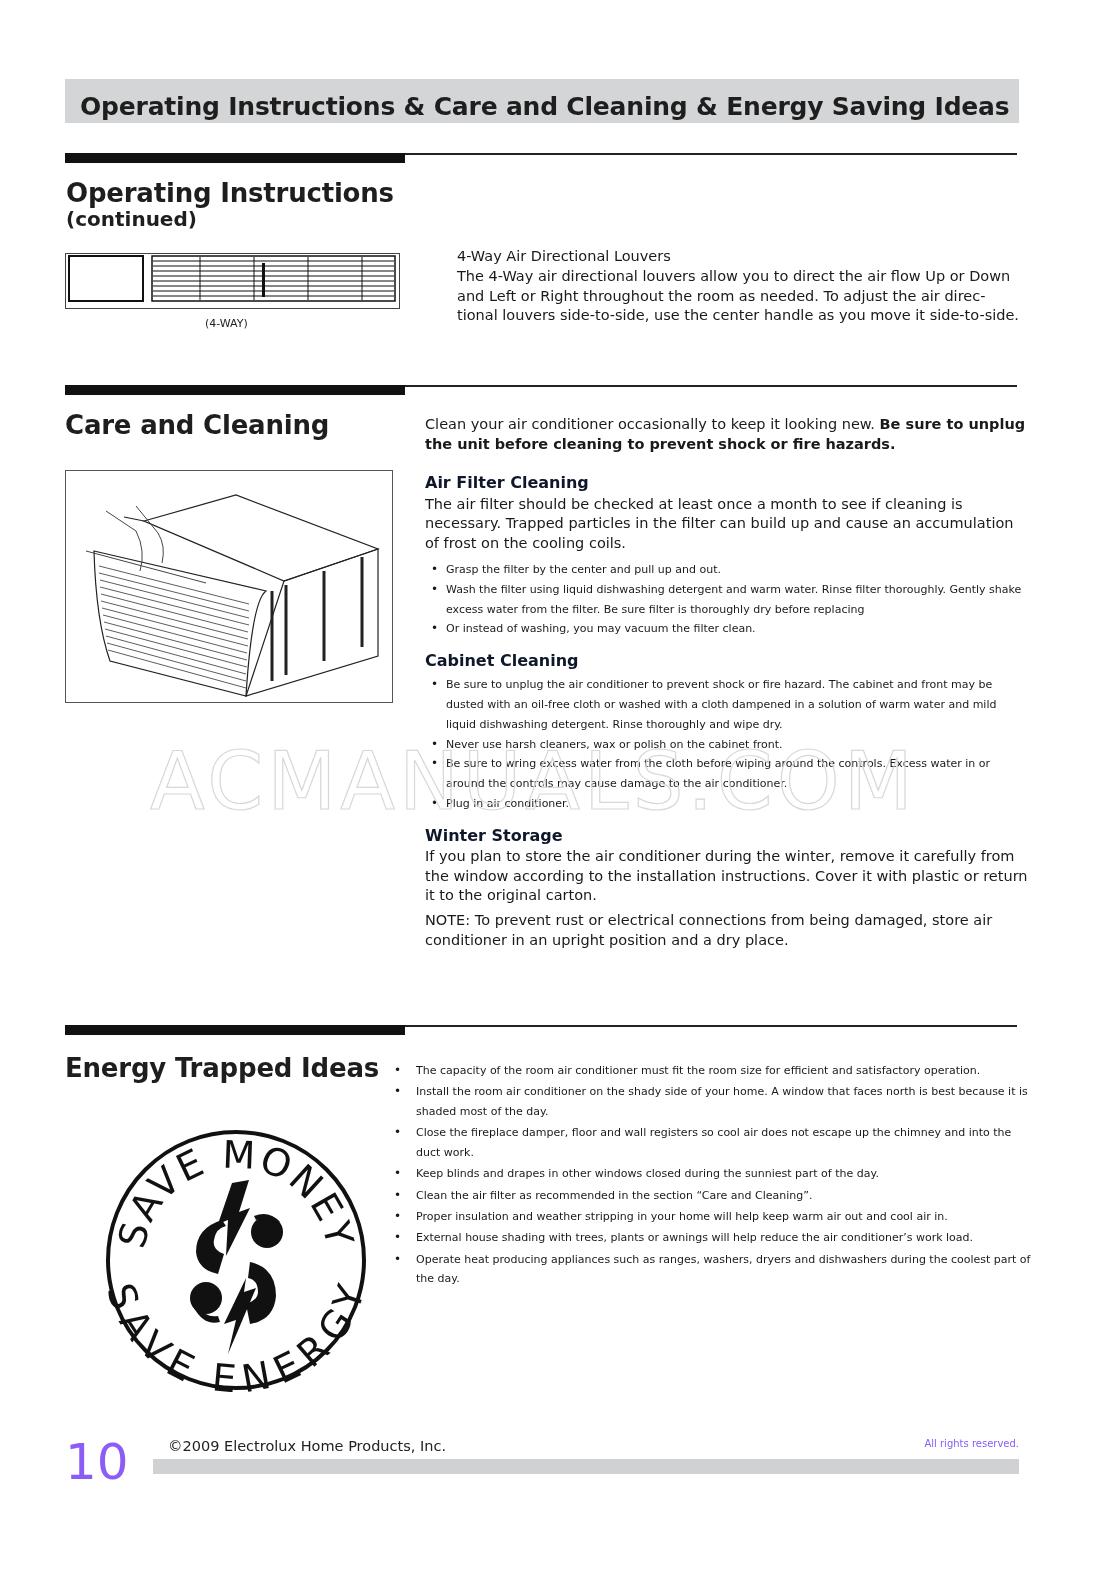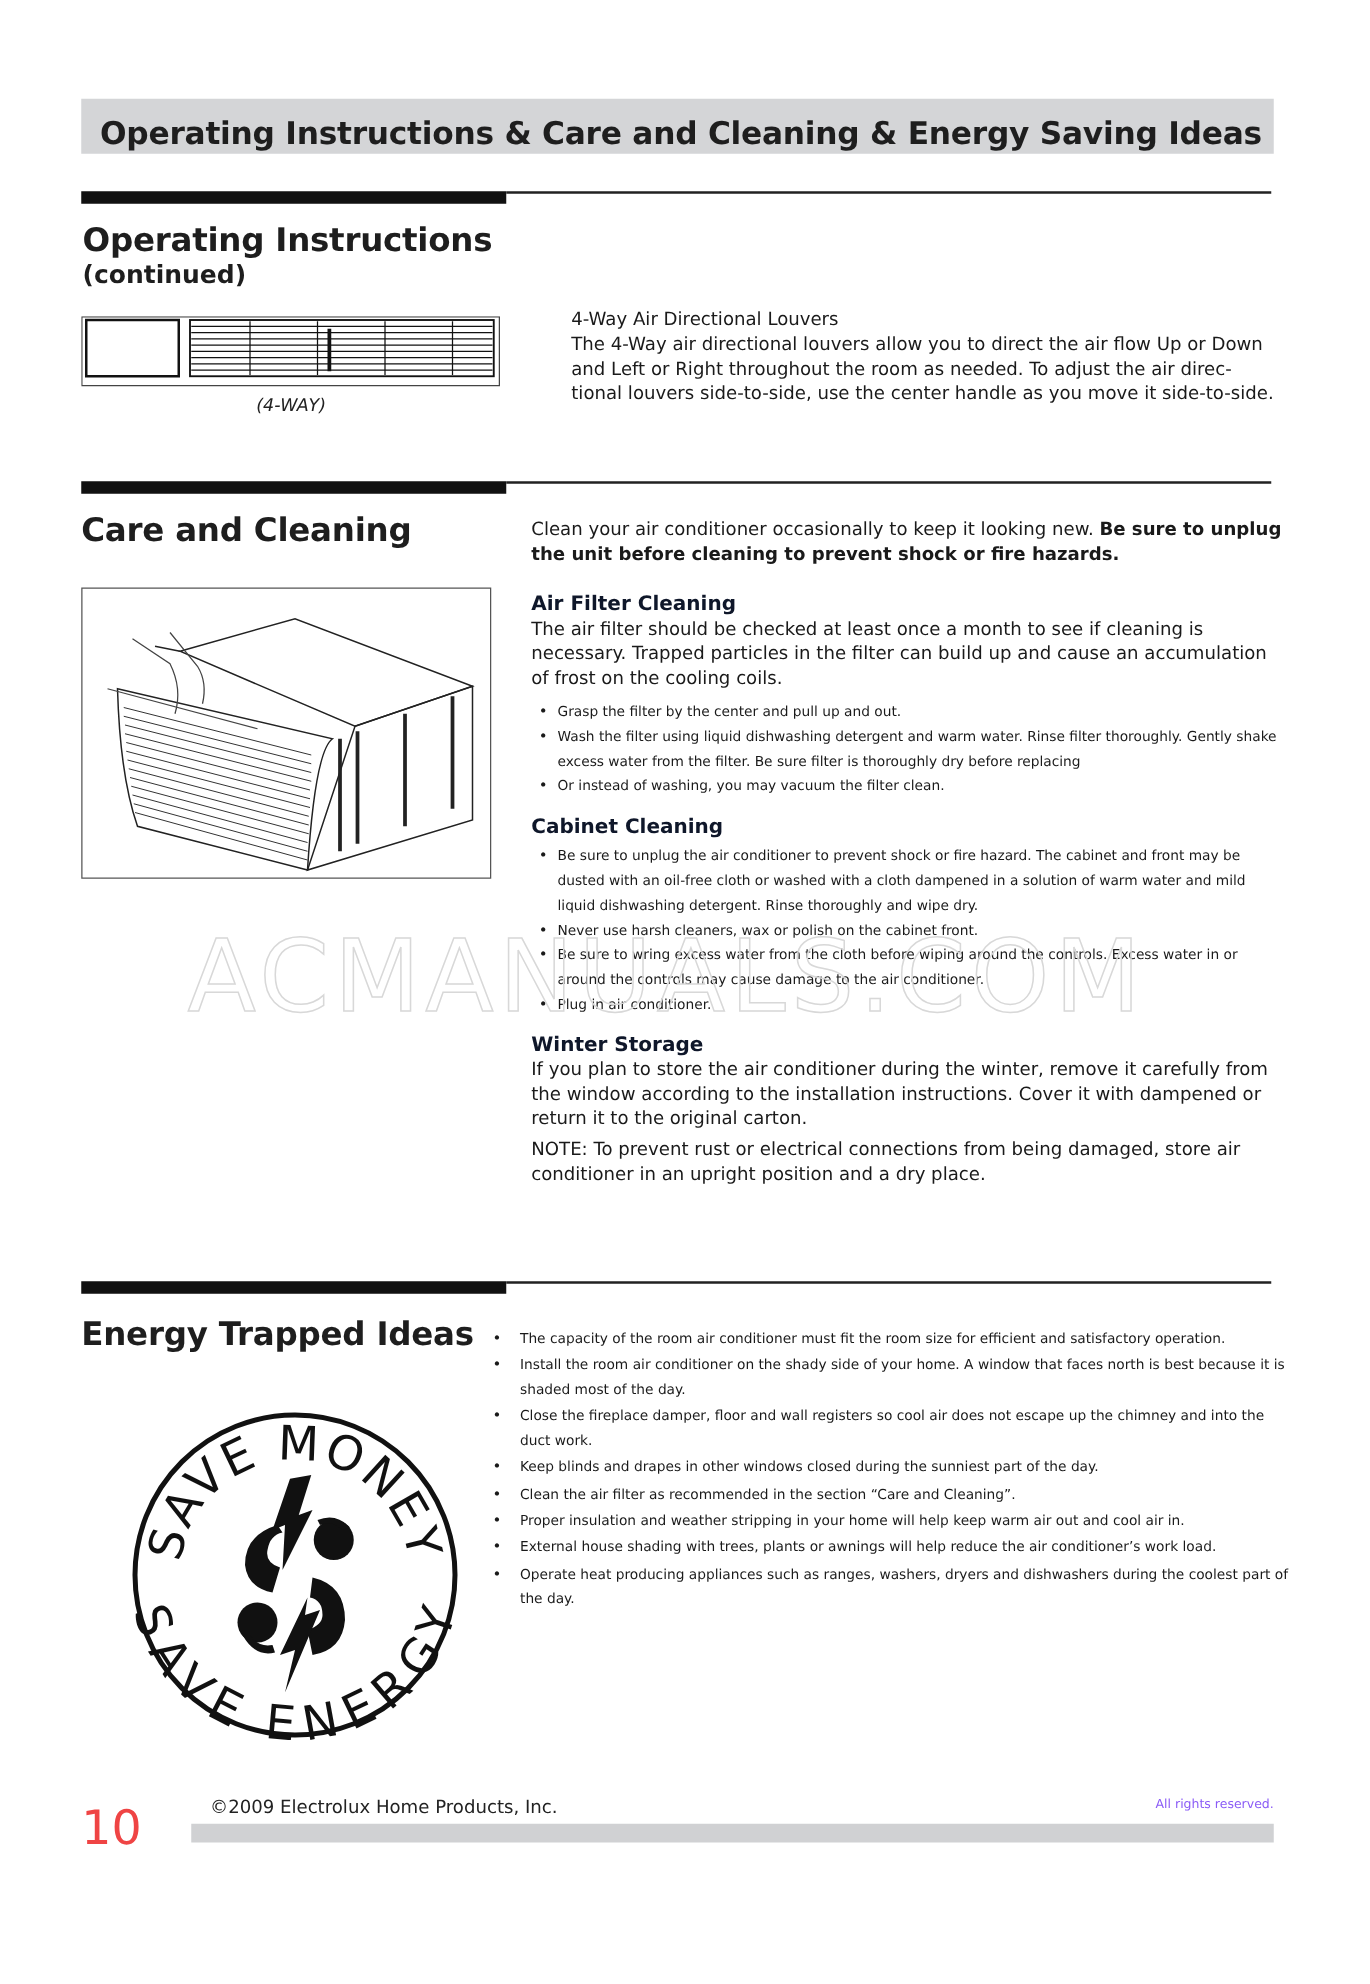--- a/index.html
+++ b/index.html
@@ -51,21 +51,21 @@
       <line x1="88" y1="33" x2="329" y2="33"></line>
       <line x1="88" y1="38" x2="329" y2="38"></line>
       <line x1="88" y1="43" x2="329" y2="43"></line>
       <line x1="135" y1="4" x2="135" y2="47"></line>
       <line x1="189" y1="4" x2="189" y2="47"></line>
       <line x1="243" y1="4" x2="243" y2="47"></line>
       <line x1="297" y1="4" x2="297" y2="47"></line>
     </g>
     <rect x="197" y="10" width="3" height="34" fill="#111"></rect>
   </svg>
-  <div style="position:absolute; left:140px; top:64px; font-size:14px; color:#222;font-style:italic;">(4-WAY)</div>
+  <div style="position:absolute; left:140px; top:64px; font-size:11px; color:#222;">(4-WAY)</div>
 </div>
 
 <div class="abs" style="left:457px; top:247px; width:570px;">
   <p>4-Way Air Directional Louvers</p>
   <p>The 4-Way air directional louvers allow you to direct the air flow Up or Down and Left or Right throughout the room as needed. To adjust the air direc- tional louvers side-to-side, use the center handle as you move it side-to-side.</p>
 </div>
 
 <div class="rule-thick" style="top:385px;"></div>
 <div class="rule-thin" style="top:385px;"></div>
 
@@ -124,21 +124,21 @@
 
   <h3 style="margin-top:12px;">Cabinet Cleaning</h3>
   <ul class="b" style="margin-top:5px;">
     <li>Be sure to unplug the air conditioner to prevent shock or fire hazard. The cabinet and front may be dusted with an oil-free cloth or washed with a cloth dampened in a solution of warm water and mild liquid dishwashing detergent. Rinse thoroughly and wipe dry.</li>
     <li>Never use harsh cleaners, wax or polish on the cabinet front.</li>
     <li>Be sure to wring excess water from the cloth before wiping around the controls. Excess water in or around the controls may cause damage to the air conditioner.</li>
     <li>Plug in air conditioner.</li>
   </ul>
 
   <h3 style="margin-top:12px;">Winter Storage</h3>
-  <p style="margin-top:2px;">If you plan to store the air conditioner during the winter, remove it carefully from the window according to the installation instructions. Cover it with dampened or return it to the original carton.</p>
+  <p style="margin-top:2px;">If you plan to store the air conditioner during the winter, remove it carefully from the window according to the installation instructions. Cover it with plastic or return it to the original carton.</p>
   <p style="margin-top:5px;">NOTE: To prevent rust or electrical connections from being damaged, store air conditioner in an upright position and a dry place.</p>
 </div>
 
 <div class="abs watermark">ACMANUALS.COM</div>
 
 <div class="rule-thick" style="top:1025px;"></div>
 <div class="rule-thin" style="top:1025px;"></div>
 
 <h2 class="abs" style="left:65px; top:1053px;">Energy Trapped Ideas</h2>
 
@@ -175,16 +175,16 @@
     <li>Install the room air conditioner on the shady side of your home. A window that faces north is best because it is shaded most of the day.</li>
     <li>Close the fireplace damper, floor and wall registers so cool air does not escape up the chimney and into the duct work.</li>
     <li>Keep blinds and drapes in other windows closed during the sunniest part of the day.</li>
     <li>Clean the air filter as recommended in the section “Care and Cleaning”.</li>
     <li>Proper insulation and weather stripping in your home will help keep warm air out and cool air in.</li>
     <li>External house shading with trees, plants or awnings will help reduce the air conditioner’s work load.</li>
     <li>Operate heat producing appliances such as ranges, washers, dryers and dishwashers during the coolest part of the day.</li>
   </ul>
 </div>
 
-<div class="abs" style="left:65px; top:1440px; font-size:38px; line-height:44px; color:#ef4444;">10</div>
+<div class="abs" style="left:65px; top:1440px; font-size:50px; line-height:44px; color:#8b5cf6;">10</div>
 <div class="abs" style="left:168px; top:1438px; font-size:14.5px; color:#222;">©2009 Electrolux Home Products, Inc.</div>
 <div class="abs" style="right:77px; top:1438px; font-size:10px; color:#8b5cf6;">All rights reserved.</div>
 <div class="abs footer-bar"></div>
 
 </body></html>

